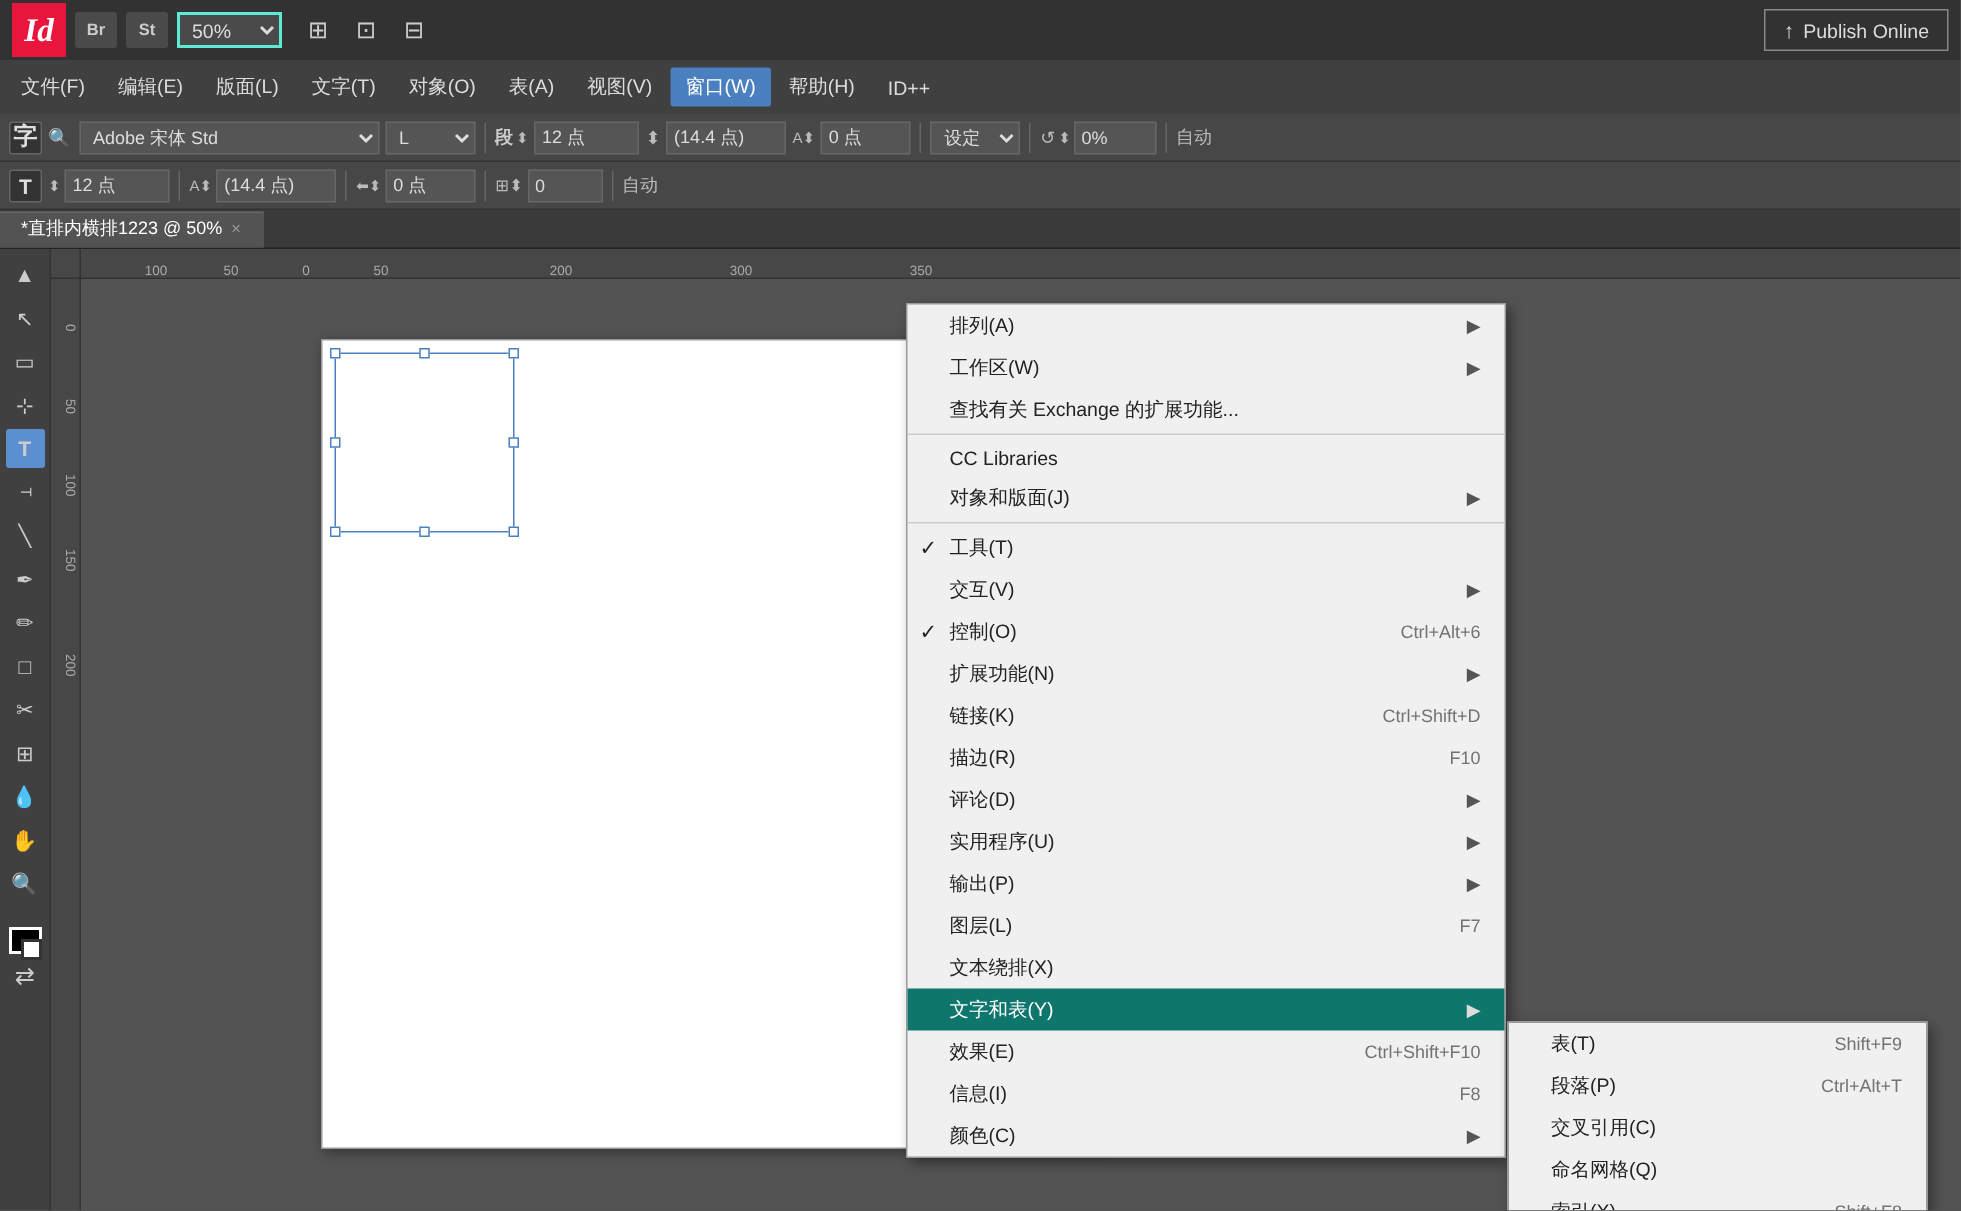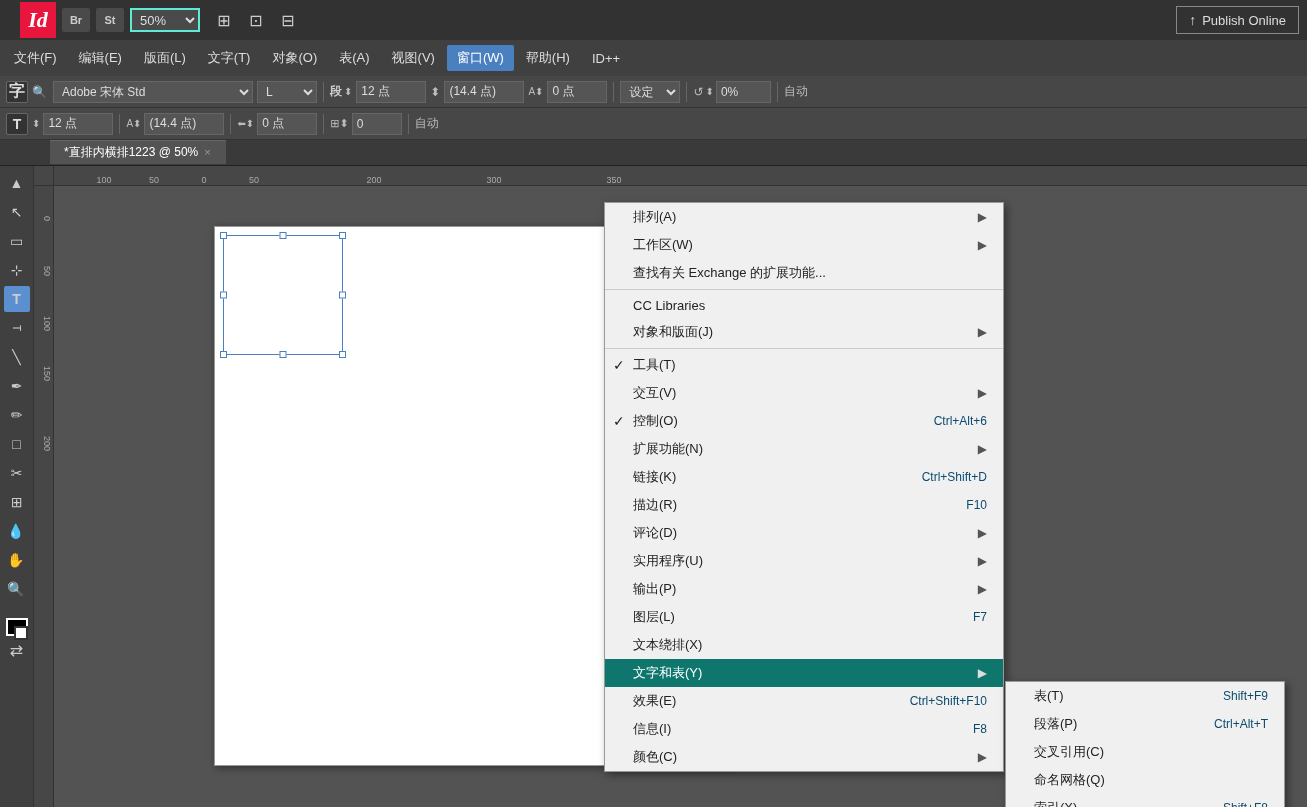--- a/index.html
+++ b/index.html
@@ -28,21 +28,20 @@
       background: #e8163c;
       display: flex;
       align-items: center;
       justify-content: center;
       color: white;
       font-size: 22px;
       font-style: italic;
       font-weight: bold;
       font-family: Georgia, serif;
       flex-shrink: 0;
-      margin-left: 12px;
     }
     .app-icon-btn {
       width: 28px;
       height: 24px;
       background: #4a4a4a;
       border: none;
       border-radius: 2px;
       display: flex;
       align-items: center;
       justify-content: center;
@@ -173,24 +172,23 @@
       height: 32px;
       background: #474747;
       padding: 0 6px;
       gap: 4px;
       border-bottom: 1px solid #333;
     }
 
     
     .tab-bar {
       display: flex;
-      align-items: flex-start;
+      align-items: center;
       height: 26px;
       background: #3a3a3a;
-      padding-left: 50px;
       border-bottom: 1px solid #222;
     }
     .tab {
       padding: 4px 14px;
       font-size: 12px;
       color: #ccc;
       background: #505050;
       border-top: 1px solid #666;
       border-right: 1px solid #555;
       cursor: pointer;
@@ -361,21 +359,21 @@
       cursor: pointer;
       position: relative;
       min-height: 26px;
     }
     .menu-section-item.highlighted {
       background: #0f766e;
       color: white;
     }
     .menu-section-item .shortcut {
       margin-left: auto;
-      color: #0c4a6e;
+      color: #737373;
       font-size: 12px;
     }
     .menu-section-item .arrow {
       margin-left: auto;
       font-size: 12px;
       color: #555;
     }
     .menu-section-item.highlighted .arrow {
       color: #ddd;
     }

